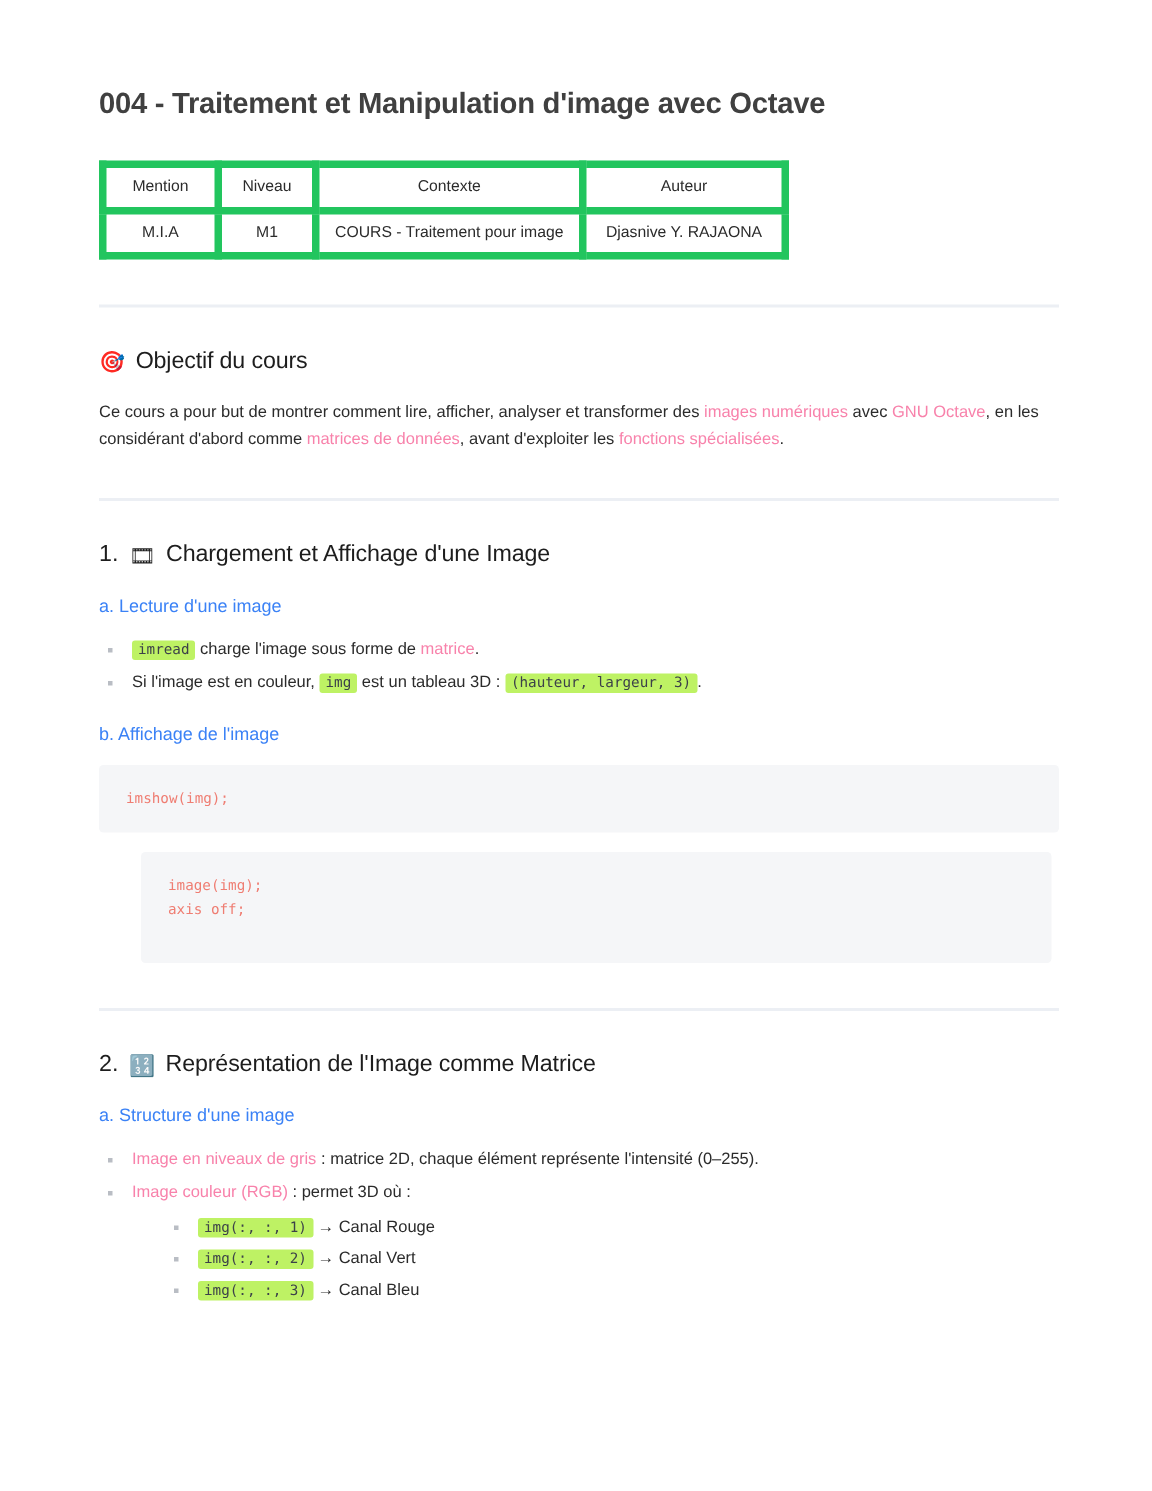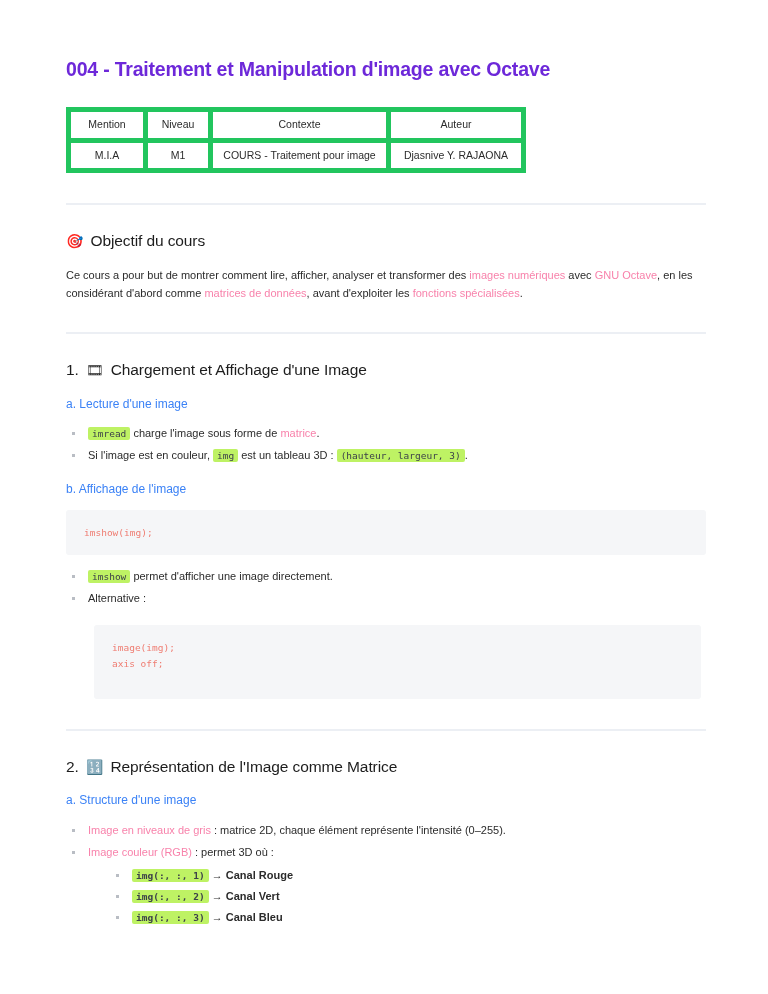--- a/index.html
+++ b/index.html
@@ -19,21 +19,21 @@
     box-sizing: border-box;
     width: 768px;
     padding: 58px 62px 0 66px;
   }
 
   
   .doc-title {
     font-size: 19.5px;
     font-weight: bold;
     letter-spacing: -0.2px;
-    color: #6d28d9;
+    color: #404040;
     margin: 0 0 26px 0;
     line-height: 1.2;
   }
 
   
   table.meta {
     border-collapse: collapse;
     margin: 0 0 0 0;
     font-size: 10.5px;
   }
@@ -128,21 +128,20 @@
     position: absolute;
     left: 2px;
     top: 7px;
     width: 3px;
     height: 3px;
     background: #b9bdc4;
   }
   ul.bl.nested {
     margin: 6px 0 0 0;
     padding-left: 26px;
-    font-weight: bold;
   }
   ul.bl.nested > li { margin-bottom: 4px; }
 
   code.ic {
     background: #bef264;
     border-radius: 2px;
     padding: 1px 4px 1px 4px;
     font-family: "DejaVu Sans Mono", monospace;
     font-size: 9.5px;
     color: #3c4149;
@@ -201,24 +200,20 @@
     <li><code class="ic">imread</code><span> charge l'image sous forme de </span><span class="hl">matrice</span><span>.</span></li>
     <li><span>Si l'image est en couleur, </span><code class="ic">img</code><span> est un tableau 3D : </span><code class="ic">(hauteur, largeur, 3)</code><span>.</span></li>
   </ul>
 
   <div class="spacer-sm"></div>
 
   <h3 class="sub">b. Affichage de l'image</h3>
 
   <pre class="code">imshow(img);</pre>
 
-  <ul class="bl">
-    <li><code class="ic">imshow</code><span> permet d'afficher une image directement.</span></li>
-    <li><span>Alternative :</span></li>
-  </ul>
 
   <div class="spacer-sm"></div>
 
   <pre class="code tall indented">image(img);
 axis off;</pre>
 
   <hr class="rule">
 
   <h2 class="sec">
     <span class="num">2.</span>

